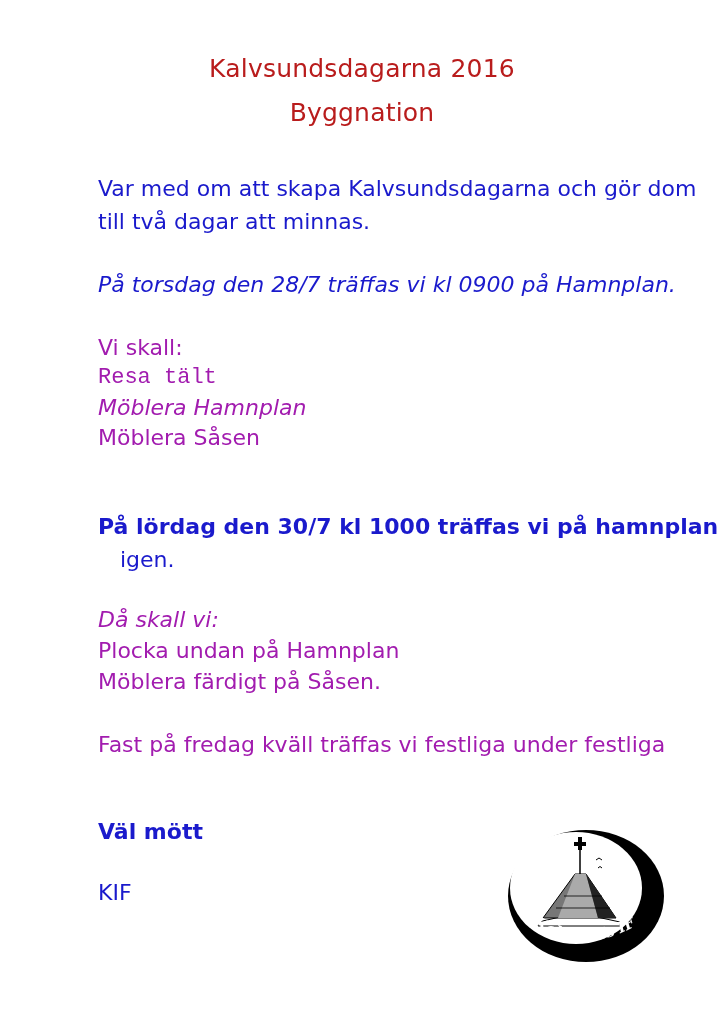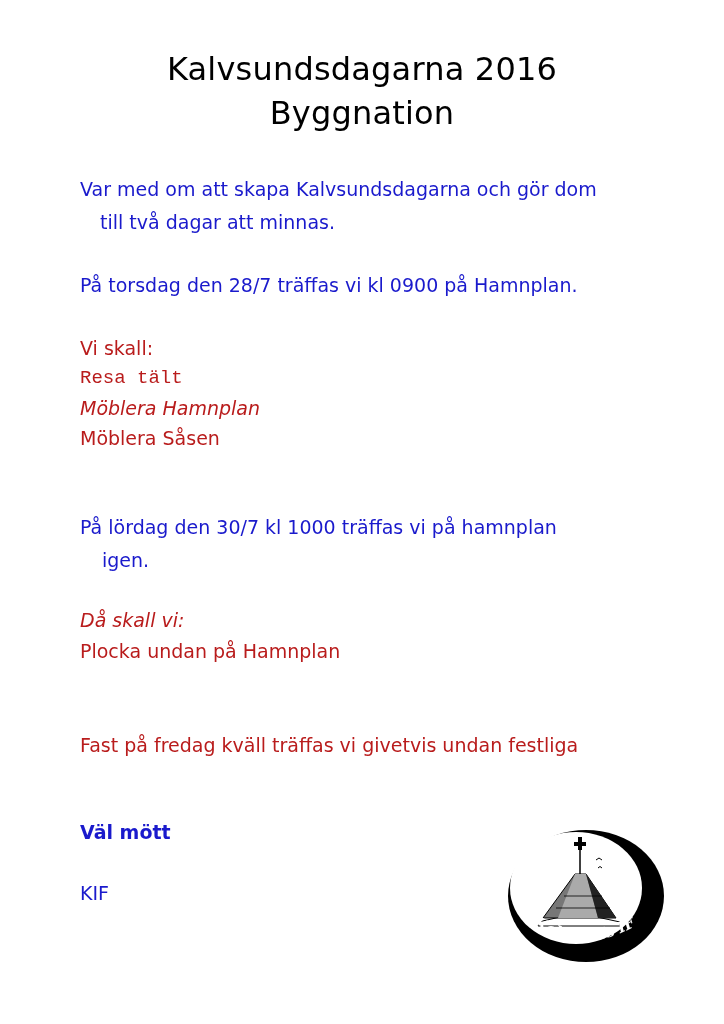--- a/index.html
+++ b/index.html
@@ -18,71 +18,72 @@
       position: absolute;
       left: 0; top: 0;
       width: 724px; height: 1024px;
       background: #ffffff;
     }
     .title {
       position: absolute;
       left: 0;
       width: 724px;
       text-align: center;
-      color: #000000;
-      font-size: 32px;
+      color: #b91c1c;
+      font-size: 25px;
       line-height: 38px;
       letter-spacing: 0.2px;
     }
     .title.l1 { top: 50px; }
     .title.l2 { top: 94px; }
 
     .line {
       position: absolute;
-      left: 80px;
-      font-size: 19px;
+      left: 98px;
+      font-size: 22px;
       line-height: 24px;
       white-space: nowrap;
     }
     .blue { color: #1a1acc; }
-    .red { color: #b91c1c; }
+    .red { color: #a21caf; }
 
     .logo {
       position: absolute;
       left: 498px;
       top: 826px;
       width: 170px;
       height: 140px;
     }
   </style>
 </head>
 <body>
 
 <div class="page">
 
   <div class="title l1">Kalvsundsdagarna 2016</div>
   <div class="title l2">Byggnation</div>
 
   <div class="line blue" style="top:177px;">Var med om att skapa Kalvsundsdagarna och gör dom</div>
-  <div class="line blue" style="top:210px;margin-left:20px;">till två dagar att minnas.</div>
+  <div class="line blue" style="top:210px;">till två dagar att minnas.</div>
 
-  <div class="line blue" style="top:273px;">På torsdag den 28/7 träffas vi kl 0900 på Hamnplan.</div>
+  <div class="line blue" style="top:273px;font-style:italic;">På torsdag den 28/7 träffas vi kl 0900 på Hamnplan.</div>
 
   <div class="line red" style="top:336px;">Vi skall:</div>
   <div class="line red" style="top:366px;font-family:Liberation Mono, monospace;">Resa tält</div>
   <div class="line red" style="top:396px;font-style:italic;">Möblera Hamnplan</div>
   <div class="line red" style="top:426px;">Möblera Såsen</div>
 
-  <div class="line blue" style="top:515px;">På lördag den 30/7 kl 1000 träffas vi på hamnplan</div>
+  <div class="line blue" style="top:515px;font-weight:bold;">På lördag den 30/7 kl 1000 träffas vi på hamnplan</div>
   <div class="line blue" style="top:548px;margin-left:22px;">igen.</div>
 
   <div class="line red" style="top:608px;font-style:italic;">Då skall vi:</div>
   <div class="line red" style="top:639px;">Plocka undan på Hamnplan</div>
+  <div class="line red" style="top:670px;">Möblera färdigt på Såsen.</div>
 
-  <div class="line red" style="top:733px;">Fast på fredag kväll träffas vi givetvis undan festliga</div>
+  <div class="line red" style="top:733px;">Fast på fredag kväll träffas vi festliga under festliga</div>
 
   <div class="line blue" style="top:820px;font-weight:bold;">Väl mött</div>
   <div class="line blue" style="top:881px;">KIF</div>
 
   <div class="logo">
     <svg width="170" height="140" viewBox="0 0 170 140">
       <defs>
         <path id="arcPath" d="M 22 88 Q 80 140 150 92" fill="none"></path>
       </defs>
 

